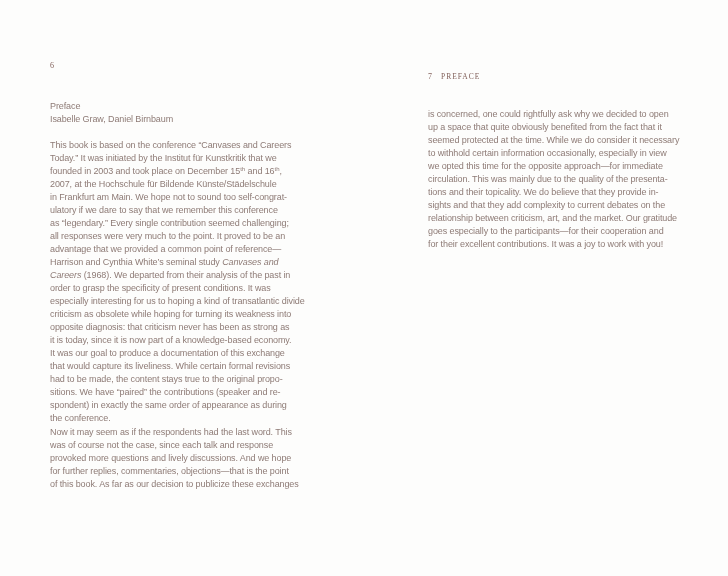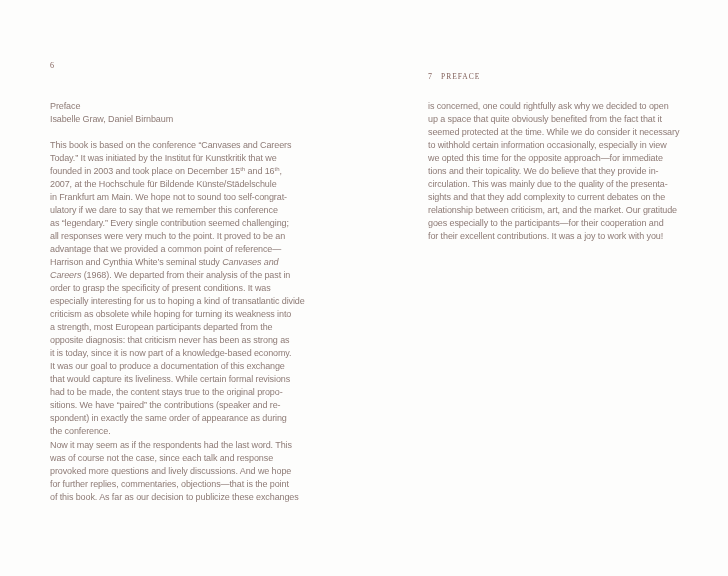--- a/index.html
+++ b/index.html
@@ -41,21 +41,21 @@
     letter-spacing: -0.1px;
   }
   .left-block { left: 50px; top: 100px; width: 290px; }
   .right-block { left: 428px; top: 100px; width: 290px; }
   .line {
     height: 13px;
     line-height: 13px;
     white-space: pre;
   }
   .para { margin-top: 1px; }
-  .para:first-child { margin-top: 0; }
+  .para:first-child { margin-top: 8px; }
   .heading-block { margin-bottom: 13px; }
   .it { font-style: italic; }
   .sup {
     font-size: 6px;
     position: relative;
     top: -3px;
     letter-spacing: 0;
   }
 </style>
 </head>
@@ -81,21 +81,20 @@
           <div class="line">in Frankfurt am Main. We hope not to sound too self-congrat-</div>
           <div class="line">ulatory if we dare to say that we remember this conference</div>
           <div class="line">as “legendary.” Every single contribution seemed challenging;</div>
           <div class="line">all responses were very much to the point. It proved to be an</div>
           <div class="line">advantage that we provided a common point of reference—</div>
           <div class="line">Harrison and Cynthia White’s seminal study <span class="it">Canvases and</span></div>
           <div class="line"><span class="it">Careers</span> (1968). We departed from their analysis of the past in</div>
           <div class="line">order to grasp the specificity of present conditions. It was</div>
           <div class="line">especially interesting for us to hoping a kind of transatlantic divide</div>
           <div class="line">criticism as obsolete while hoping for turning its weakness into</div>
-          <div class="line">a strength, most European participants departed from the</div>
           <div class="line">opposite diagnosis: that criticism never has been as strong as</div>
           <div class="line">it is today, since it is now part of a knowledge-based economy.</div>
           <div class="line">It was our goal to produce a documentation of this exchange</div>
           <div class="line">that would capture its liveliness. While certain formal revisions</div>
           <div class="line">had to be made, the content stays true to the original propo-</div>
           <div class="line">sitions. We have “paired” the contributions (speaker and re-</div>
           <div class="line">spondent) in exactly the same order of appearance as during</div>
           <div class="line">the conference.</div>
         </div>
         <div class="para">
@@ -113,22 +112,22 @@
   </div>
 
   <div class="text-block right-block">
     <div id="right-body">
         <div class="para">
           <div class="line">is concerned, one could rightfully ask why we decided to open</div>
           <div class="line">up a space that quite obviously benefited from the fact that it</div>
           <div class="line">seemed protected at the time. While we do consider it necessary</div>
           <div class="line">to withhold certain information occasionally, especially in view</div>
           <div class="line">we opted this time for the opposite approach—for immediate</div>
+          <div class="line">circulation. This was mainly due to the quality of the presenta-</div>
           <div class="line">tions and their topicality. We do believe that they provide in-</div>
-          <div class="line">circulation. This was mainly due to the quality of the presenta-</div>
           <div class="line">sights and that they add complexity to current debates on the</div>
           <div class="line">relationship between criticism, art, and the market. Our gratitude</div>
           <div class="line">goes especially to the participants—for their cooperation and</div>
           <div class="line">for their excellent contributions. It was a joy to work with you!</div>
         </div>
       </div>
   </div>
 
 </div>
 

